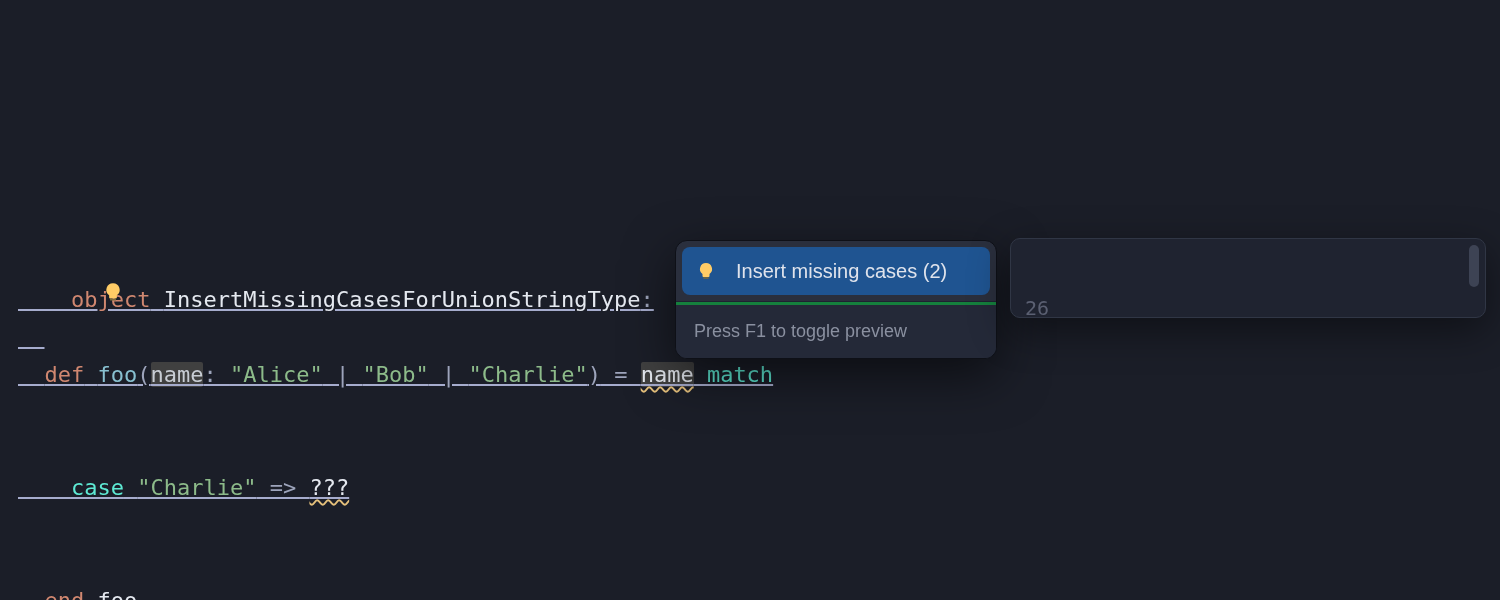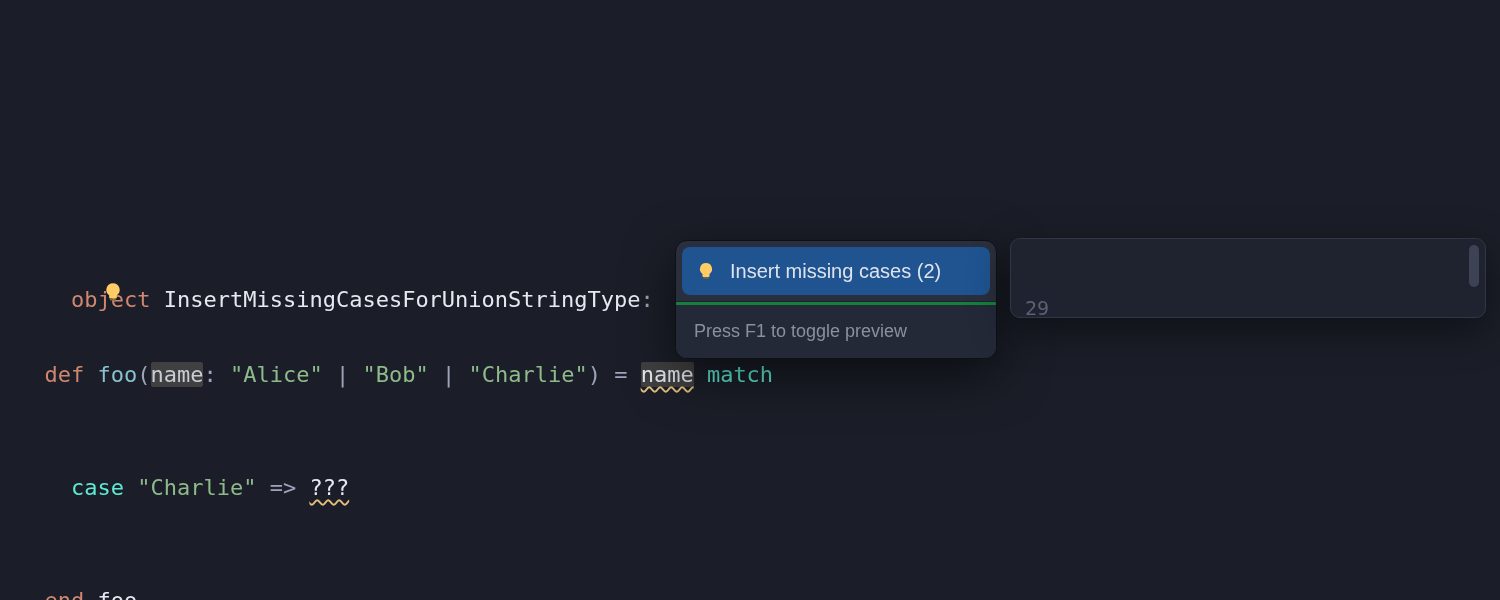--- a/index.html
+++ b/index.html
@@ -19,20 +19,21 @@
   .editor {
     position: absolute;
     left: 18px;
     top: 168px;
     white-space: pre;
   }
   .code-line {
     height: 38px;
     line-height: 38px;
     position: relative;
+    text-decoration: underline;
   }
   .bulb-gutter {
     position: absolute;
     left: 5px;
     top: -4px;
     width: 24px;
     height: 24px;
     pointer-events: none;
   }
   .bulb-gutter svg { width: 22px; height: 22px; }
@@ -78,20 +79,21 @@
     font-size: 20px;
     color: #dfe3ec;
     white-space: nowrap;
   }
   .qf-item.selected {
     background: #1f5491;
     margin: 6px;
     border-radius: 8px;
     height: 48px;
     padding: 0 12px;
+    gap: 6px;
   }
   .qf-sep { height:1px; background:#1e2230; }
   .qf-foot {
     padding: 16px 18px;
     font-size: 18px;
     color: #8a90a0;
     border-top: 3px solid #15803d;
     background:#242938;
   }
   .qf-bulb {
@@ -190,20 +192,20 @@
         </svg>
     </span>
     <span>Insert missing cases (2)</span>
   </div>
   <div class="qf-sep"></div>
   <div class="qf-foot">Press F1 to toggle preview</div>
 </div>
 
 <div class="preview">
   <div class="preview-line">
-    <span class="gutter-num">29</span>
+    <span class="gutter-num">26</span>
     <span class="preview-code">
       
     </span>
   </div>
   
   <div class="preview-scroll"></div>
 </div>
 
 </body></html>

